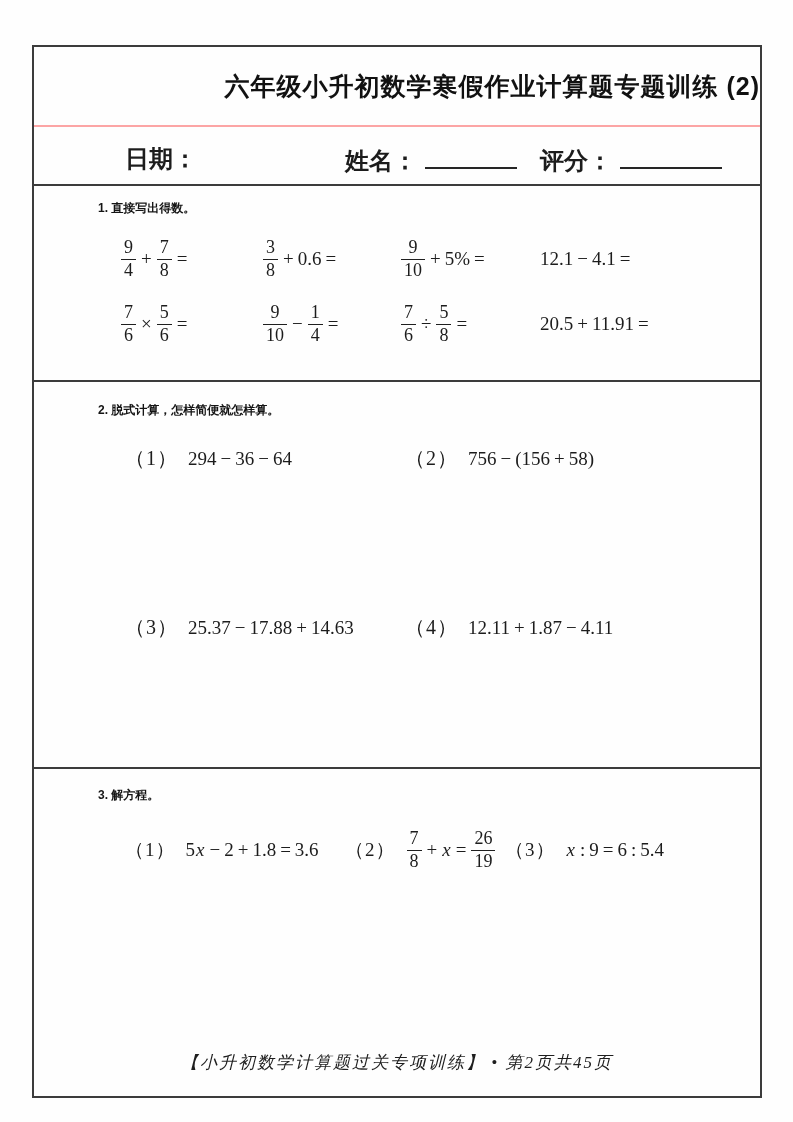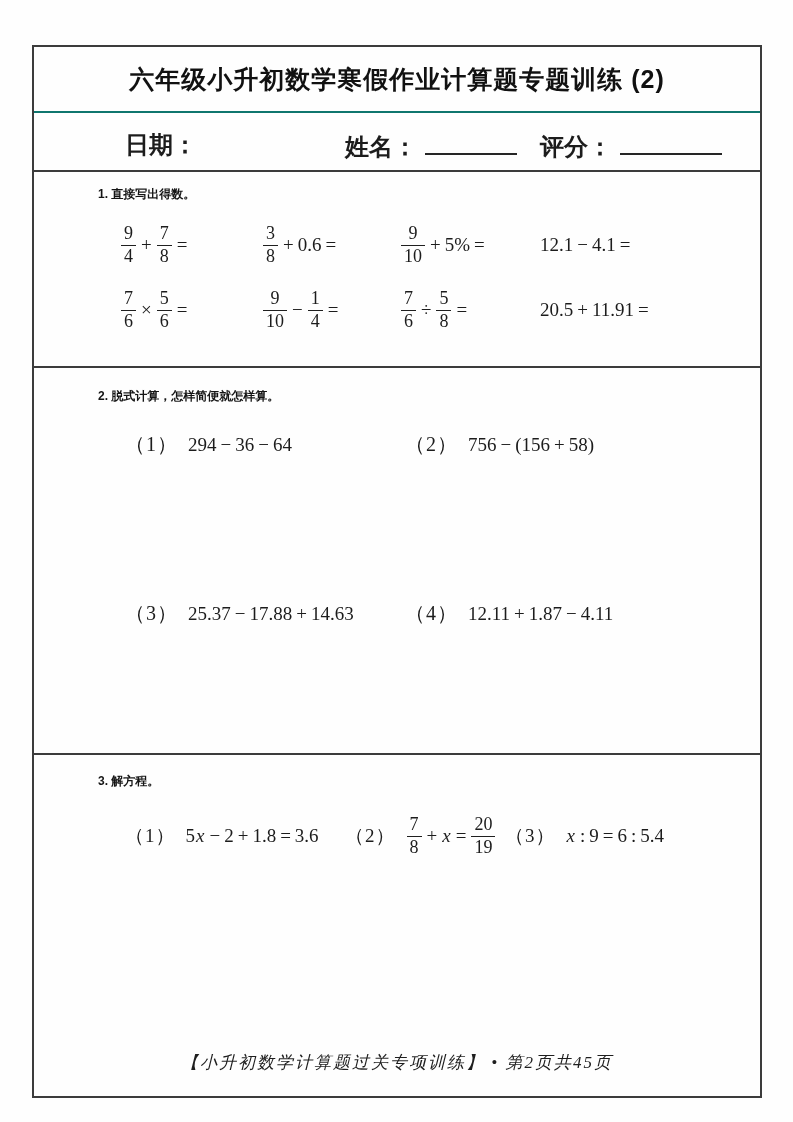--- a/index.html
+++ b/index.html
@@ -14,23 +14,23 @@
   .frame{
     position:absolute;
     left:32px; top:45px;
     width:730px; height:1053px;
     border:2px solid #3c3c3c;
     box-sizing:border-box;
     background:#fefefe;
     display:flex; flex-direction:column;
   }
   .row-title{
-    height:66px; box-sizing:border-box;
-    border-bottom:2px solid #0f766e;
-    display:flex; align-items:center; justify-content:center;
+    height:80px; box-sizing:border-box;
+    border-bottom:2px solid #fca5a5;
+    display:flex; align-items:center; justify-content:flex-end;
   }
   .title-text{
     font-family:"Liberation Sans", sans-serif;
     font-weight:700; font-size:25px; letter-spacing:1px;
     color:#111;
   }
   .row-header{
     height:59px; box-sizing:border-box;
     border-bottom:2px solid #3c3c3c;
     position:relative;
@@ -234,21 +234,21 @@
         <span class="pno">（2）</span>
         <span class="math">
             <span class="frac">
               <span class="num">7</span>
               <span class="den">8</span>
             </span>
             <span class="op">+</span>
             <i class="var">x</i>
             <span class="op">=</span>
             <span class="frac">
-              <span class="num">20</span>
+              <span class="num">26</span>
               <span class="den">19</span>
             </span>
           </span>
       </div>
       <div class="prob">
         <span class="pno">（3）</span>
         <span class="math"><i class="var">x</i><span class="op">:</span>9<span class="op">=</span>6<span class="op">:</span>5.4</span>
       </div>
     </div>
     <div class="footer">【小升初数学计算题过关专项训练】 • 第2页共45页</div>

